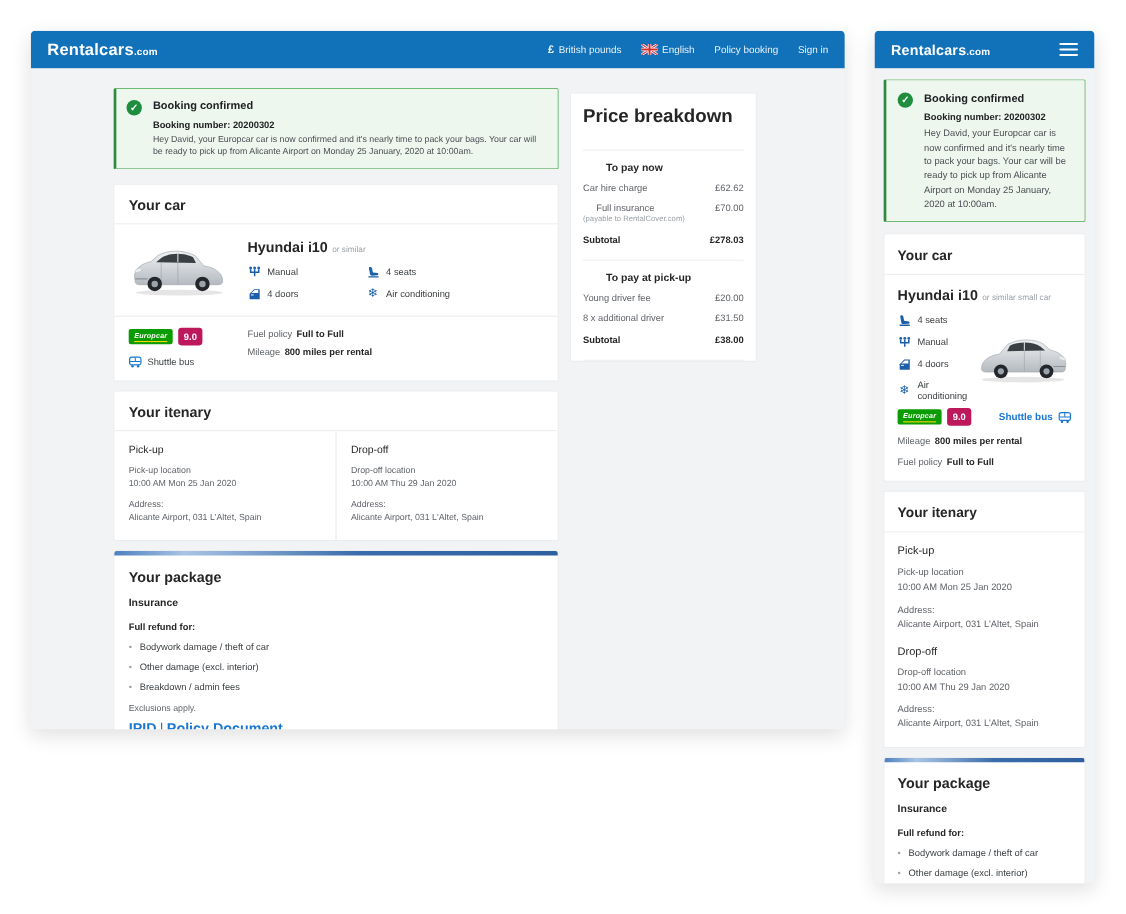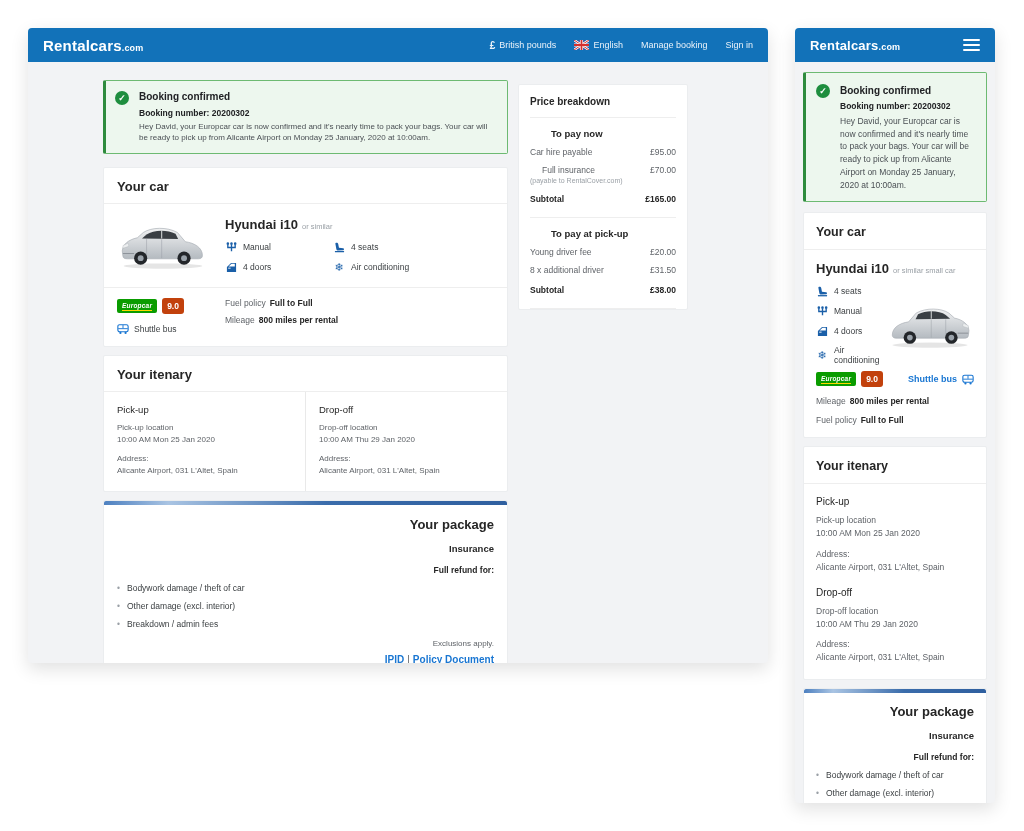--- a/index.html
+++ b/index.html
@@ -76,21 +76,21 @@
   .snow { color:#1a5fa8; font-size:11px; line-height:1; }
   .car-foot { display:flex; border-top:1px solid #eeeeee; padding:10px 13px 11px; }
   .foot-left { width:108px; flex:0 0 auto; }
   .badge-row { display:flex; align-items:center; gap:5px; }
   .supplier-badge {
     background:#0a9c00; color:#fff; font-style:italic; font-weight:bold;
     font-size:6.5px; padding:3px 5px 4px; border-radius:2px; letter-spacing:.2px;
   }
   .supplier-badge i { font-style:italic; border-bottom:1px solid #ffd500; padding-bottom:1px; }
   .rating-badge {
-    background:#c2410c; color:#fff; font-weight:bold; font-size:8.5px;
+    background:#be185d; color:#fff; font-weight:bold; font-size:8.5px;
     padding:3px 5px; border-radius:3px;
   }
   .shuttle { display:flex; align-items:center; gap:5px; margin-top:9px; font-size:8.5px; color:#3c4043; }
   .foot-right { font-size:8.5px; color:#5f6368; }
   .kv { margin-bottom:7px; }
   .kv b { color:#262626; margin-left:4px; }
 
   
   .m-car-body { padding:11px 12px 12px; }
   .m-car-name { font-size:13px; font-weight:bold; color:#262626; }
@@ -116,36 +116,36 @@
   .frame-mobile .itin-h { font-size:10px; }
   .frame-mobile .itin-line { font-size:8.5px; line-height:1.55; }
 
   
   .pkg { position:relative; margin-top:8px; }
   .pkg::before {
     content:''; position:absolute; top:0; left:0; right:0; height:4px;
     background:linear-gradient(90deg,#4d80c0 0%,#a9c4e3 16%,#3a6cab 55%,#2f5f9f 100%);
     border-radius:2px 2px 0 0;
   }
-  .pkg-body { padding:16px 13px 14px;text-align:right; }
+  .pkg-body { padding:16px 13px 14px; }
   .pkg-title { font-size:13px; font-weight:bold; color:#262626; }
   .pkg-sub { font-size:9.5px; font-weight:bold; color:#262626; margin-top:11px; }
   .refund-h { font-size:8.5px; font-weight:bold; color:#262626; margin-top:11px; }
   .bullet { display:flex; gap:7px; font-size:8.5px; color:#3c4043; margin-top:8px; }
   .bullet .dot { color:#9aa0a6; }
   .excl { font-size:8px; color:#5f6368; margin-top:10px; }
-  .doc-links { font-size:10px; font-weight:bold; color:#1976d2; margin-top:6px; }
+  .doc-links { font-size:13px; font-weight:bold; color:#1976d2; margin-top:6px; }
   .doc-links .sep { color:#5f6368; font-weight:normal; margin:0 3px; }
   .doc-links a { color:#1976d2; text-decoration:none; cursor:pointer; }
   .m-pkg { height:242px; overflow:hidden; margin-bottom:8px; }
   .m-pkg .pkg-body { padding:15px 12px 12px; }
 
   
   .price-card { padding:0 11px; }
-  .price-head { font-size:10px; font-weight:bold; color:#262626; padding:11px 0 10px; border-bottom:1px solid #eeeeee; }
+  .price-head { font-size:17px; font-weight:bold; color:#262626; padding:11px 0 20px; border-bottom:1px solid #eeeeee; }
   .price-section { padding:10px 0 4px; border-bottom:1px solid #eeeeee; }
   .price-sec-h { font-size:9.5px; font-weight:bold; color:#262626; margin-bottom:8px;margin-left:21px; }
   .price-row { display:flex; justify-content:space-between; font-size:8.5px; color:#5f6368; margin-bottom:8px; }
   .price-row .val { color:#5f6368; }
   .price-note { font-size:7px; color:#9aa0a6; margin-top:-6px; margin-bottom:8px; }
   .price-row.subtotal { font-weight:bold; color:#262626; padding-top:2px; margin-bottom:9px; }
   .price-row.subtotal .val { color:#262626; }
   .price-total { display:flex; justify-content:space-between; font-size:10px; font-weight:bold; color:#262626; padding:12px 0 13px; }
 </style>
 </head>
@@ -164,21 +164,21 @@
           <svg width="15" height="10" viewBox="0 0 15 10">
               <rect width="15" height="10" fill="#2b57a7"></rect>
               <path d="M0 0 L15 10 M15 0 L0 10" stroke="#fff" stroke-width="2.4"></path>
               <path d="M0 0 L15 10 M15 0 L0 10" stroke="#d32f2f" stroke-width="1"></path>
               <path d="M7.5 0 V10 M0 5 H15" stroke="#fff" stroke-width="3.2"></path>
               <path d="M7.5 0 V10 M0 5 H15" stroke="#d32f2f" stroke-width="1.8"></path>
             </svg>
         </span>
         <span>English</span>
       </span>
-      <span class="nav-item">Manage booking</span>
+      <span class="nav-item">Policy booking</span>
       <span class="nav-item">Sign in</span>
     </nav>
   </header>
 
   <div class="d-content">
     <div class="d-main">
 
       <div class="banner">
         <div class="check-circle">✓</div>
         <div class="banner-body">
@@ -327,31 +327,31 @@
         </div>
       </div>
     </div>
 
     <aside class="d-price">
       <div class="card price-card">
         <div class="price-head">Price breakdown</div>
         <div class="price-section">
           <div class="price-sec-h">To pay now</div>
           <div class="price-row">
-              <span>Car hire payable</span>
-              <span class="val">£95.00</span>
+              <span>Car hire charge</span>
+              <span class="val">£62.62</span>
             </div>
           <div class="price-row" style="margin-bottom:2px;padding-left:12px;">
               <span>Full insurance</span>
               <span class="val">£70.00</span>
             </div>
           <div class="price-note" style="margin-top:0;">(payable to RentalCover.com)</div>
           <div class="price-row subtotal">
               <span>Subtotal</span>
-              <span class="val">£165.00</span>
+              <span class="val">£278.03</span>
             </div>
         </div>
         <div class="price-section">
           <div class="price-sec-h">To pay at pick-up</div>
           <div class="price-row">
               <span>Young driver fee</span>
               <span class="val">£20.00</span>
             </div>
           <div class="price-row">
               <span>8 x additional driver</span>

